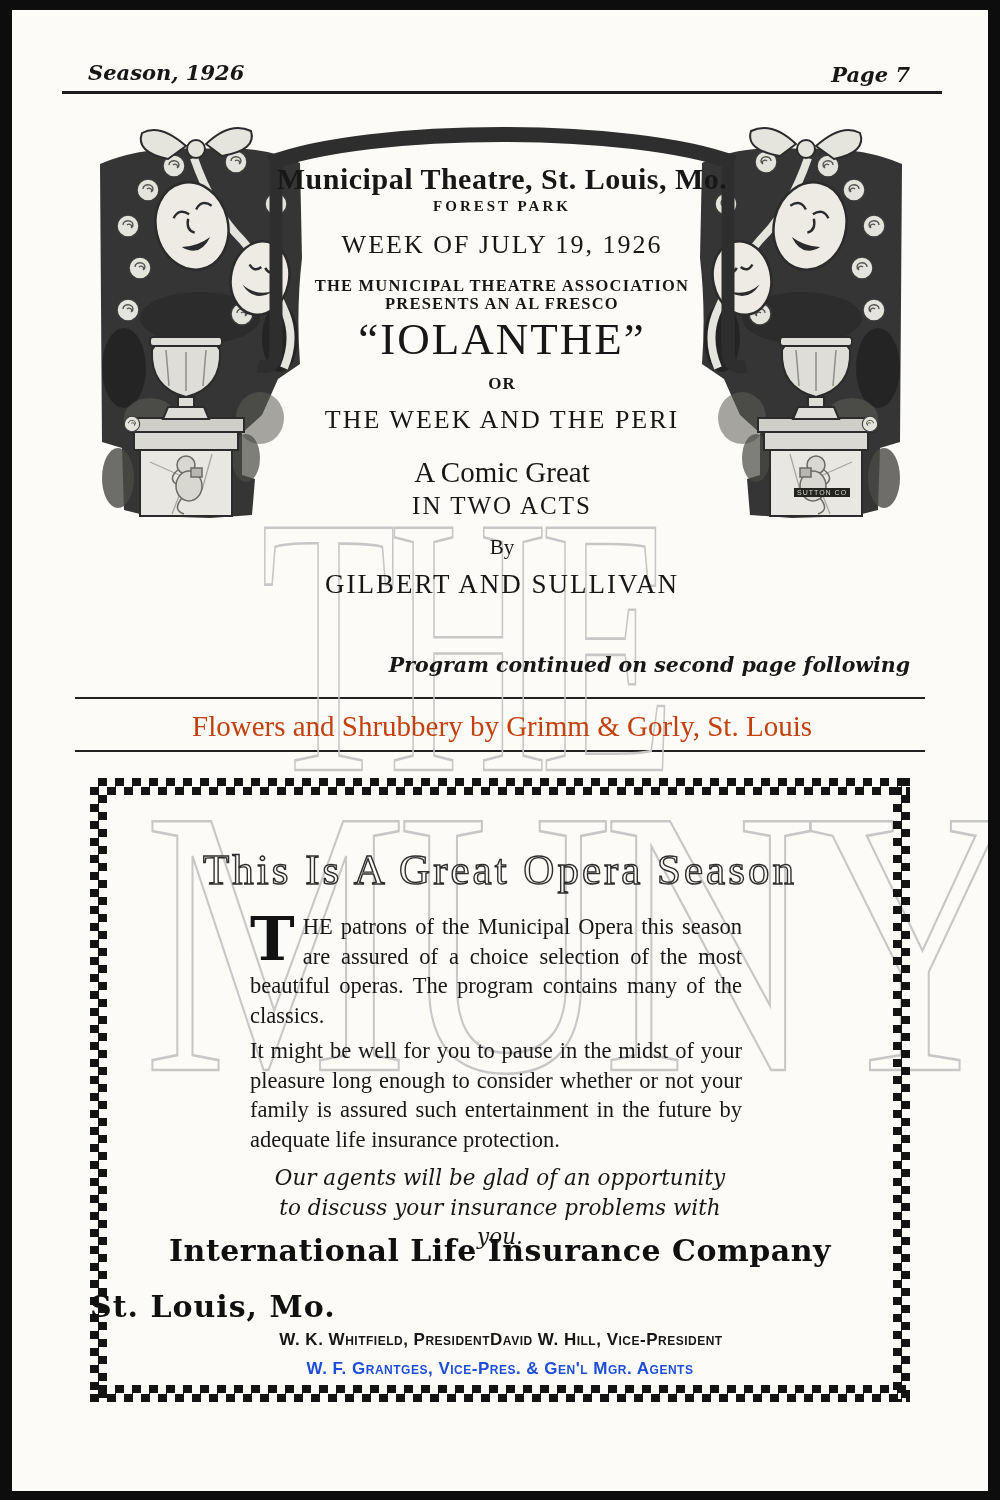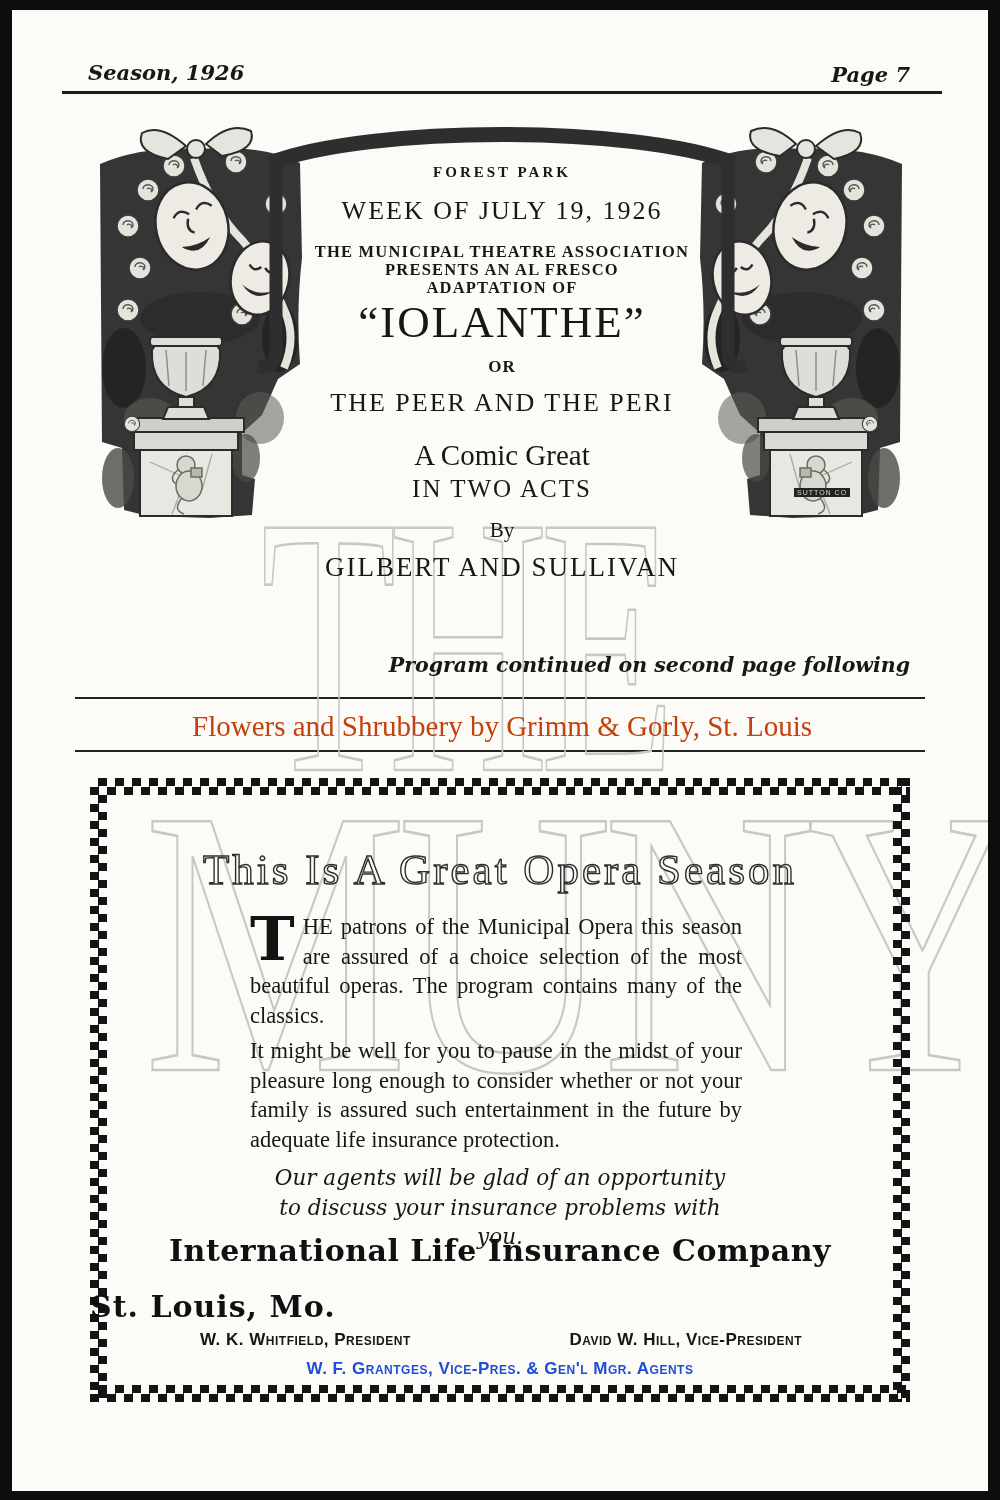--- a/index.html
+++ b/index.html
@@ -59,21 +59,21 @@
   .p1{top:134px;}
   .p2{top:258px;}
   .dropcap{float:left;font:bold 60px/46px "DejaVu Serif",serif;padding:4px 8px 0 0;color:#131313;}
   .ad-italic{left:0;top:385px;width:820px;}
   .ad-italic .in{width:470px;margin:0 auto;font:italic 21.5px/1.38 "DejaVu Serif",serif;
                  text-align:center;color:#171717;}
   .company{left:0;top:455px;width:820px;text-align:center;
            font:800 30px "DejaVu Serif",serif;color:#101010;letter-spacing:.5px;}
   .city{left:0;top:497px;width:820px;text-align:left;
         font:800 30px "DejaVu Serif",serif;color:#101010;letter-spacing:1px;margin-top:14px;}
-  .officers{left:110px;top:552px;width:602px;display:flex;justify-content:space-between;
+  .officers{left:110px;top:552px;width:602px;display:flex;justify-content:center;
             font:bold 17px "Liberation Sans",sans-serif;font-variant:small-caps;
             letter-spacing:.5px;color:#161616;}
   .officer-c{left:0;top:581px;width:820px;text-align:center;
              font:bold 17px "Liberation Sans",sans-serif;font-variant:small-caps;
              letter-spacing:.5px;color:#1d4ed8;}
 </style>
 </head>
 <body>
 
 <svg width="0" height="0" style="position:absolute" aria-hidden="true">
@@ -162,28 +162,28 @@
   </svg>
   <div class="abs sig">SUTTON CO</div>
 
   <svg class="abs frame-svg" width="504" height="290" viewBox="0 0 504 290">
     <path d="M20,50 C120,12 384,12 484,50" fill="none" stroke="#2e2e2e" stroke-width="15"></path>
     <path d="M26,44 L26,238 Q26,257 8,253" fill="none" stroke="#2e2e2e" stroke-width="13"></path>
     <path d="M478,44 L478,238 Q478,257 496,253" fill="none" stroke="#2e2e2e" stroke-width="13"></path>
   </svg>
 
   <div class="abs center-col">
+    <div class="venue">Municipal Theatre, St. Louis, Mo.</div>
     <div class="park">FOREST PARK</div>
     <div class="week">WEEK OF JULY 19, 1926</div>
     <div class="presents">THE MUNICIPAL THEATRE ASSOCIATION</div>
     <div class="presents" style="margin-top:0">PRESENTS AN AL FRESCO</div>
-    <div class="presents" style="margin-top:0">ADAPTATION OF</div>
     <div class="op-title">“IOLANTHE”</div>
     <div class="op-or">OR</div>
-    <div class="op-sub">THE PEER AND THE PERI</div>
+    <div class="op-sub">THE WEEK AND THE PERI</div>
     <div class="genre">A Comic Great</div>
     <div class="acts">IN TWO ACTS</div>
     <div class="byline">By</div>
     <div class="authors">GILBERT AND SULLIVAN</div>
   </div>
 
   <div class="abs continued">Program continued on second page following</div>
 
   <div class="abs rule2"></div>
   <div class="abs flowers">Flowers and Shrubbery by Grimm &amp; Gorly, St. Louis</div>

